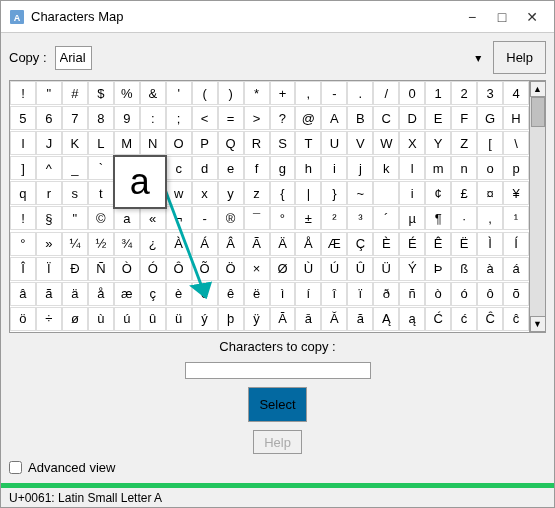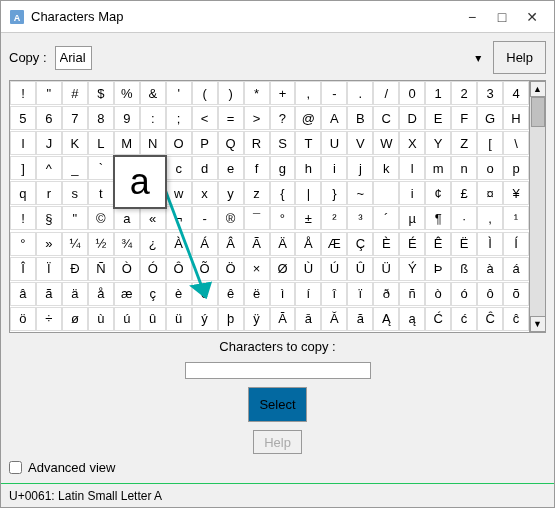--- a/index.html
+++ b/index.html
@@ -246,21 +246,21 @@
       cursor: pointer;
     }
     .advanced-label {
       font-size: 13px;
       cursor: pointer;
     }
 
     .status-bar {
       height: 24px;
       background: #f0f0f0;
-      border-top: 1px solid #22c55e;
+      border-top: 5px solid #22c55e;
       display: flex;
       align-items: center;
       padding: 0 8px;
       font-size: 12px;
       flex-shrink: 0;
     }
 
     
     .arrow-overlay {
       position: absolute;

